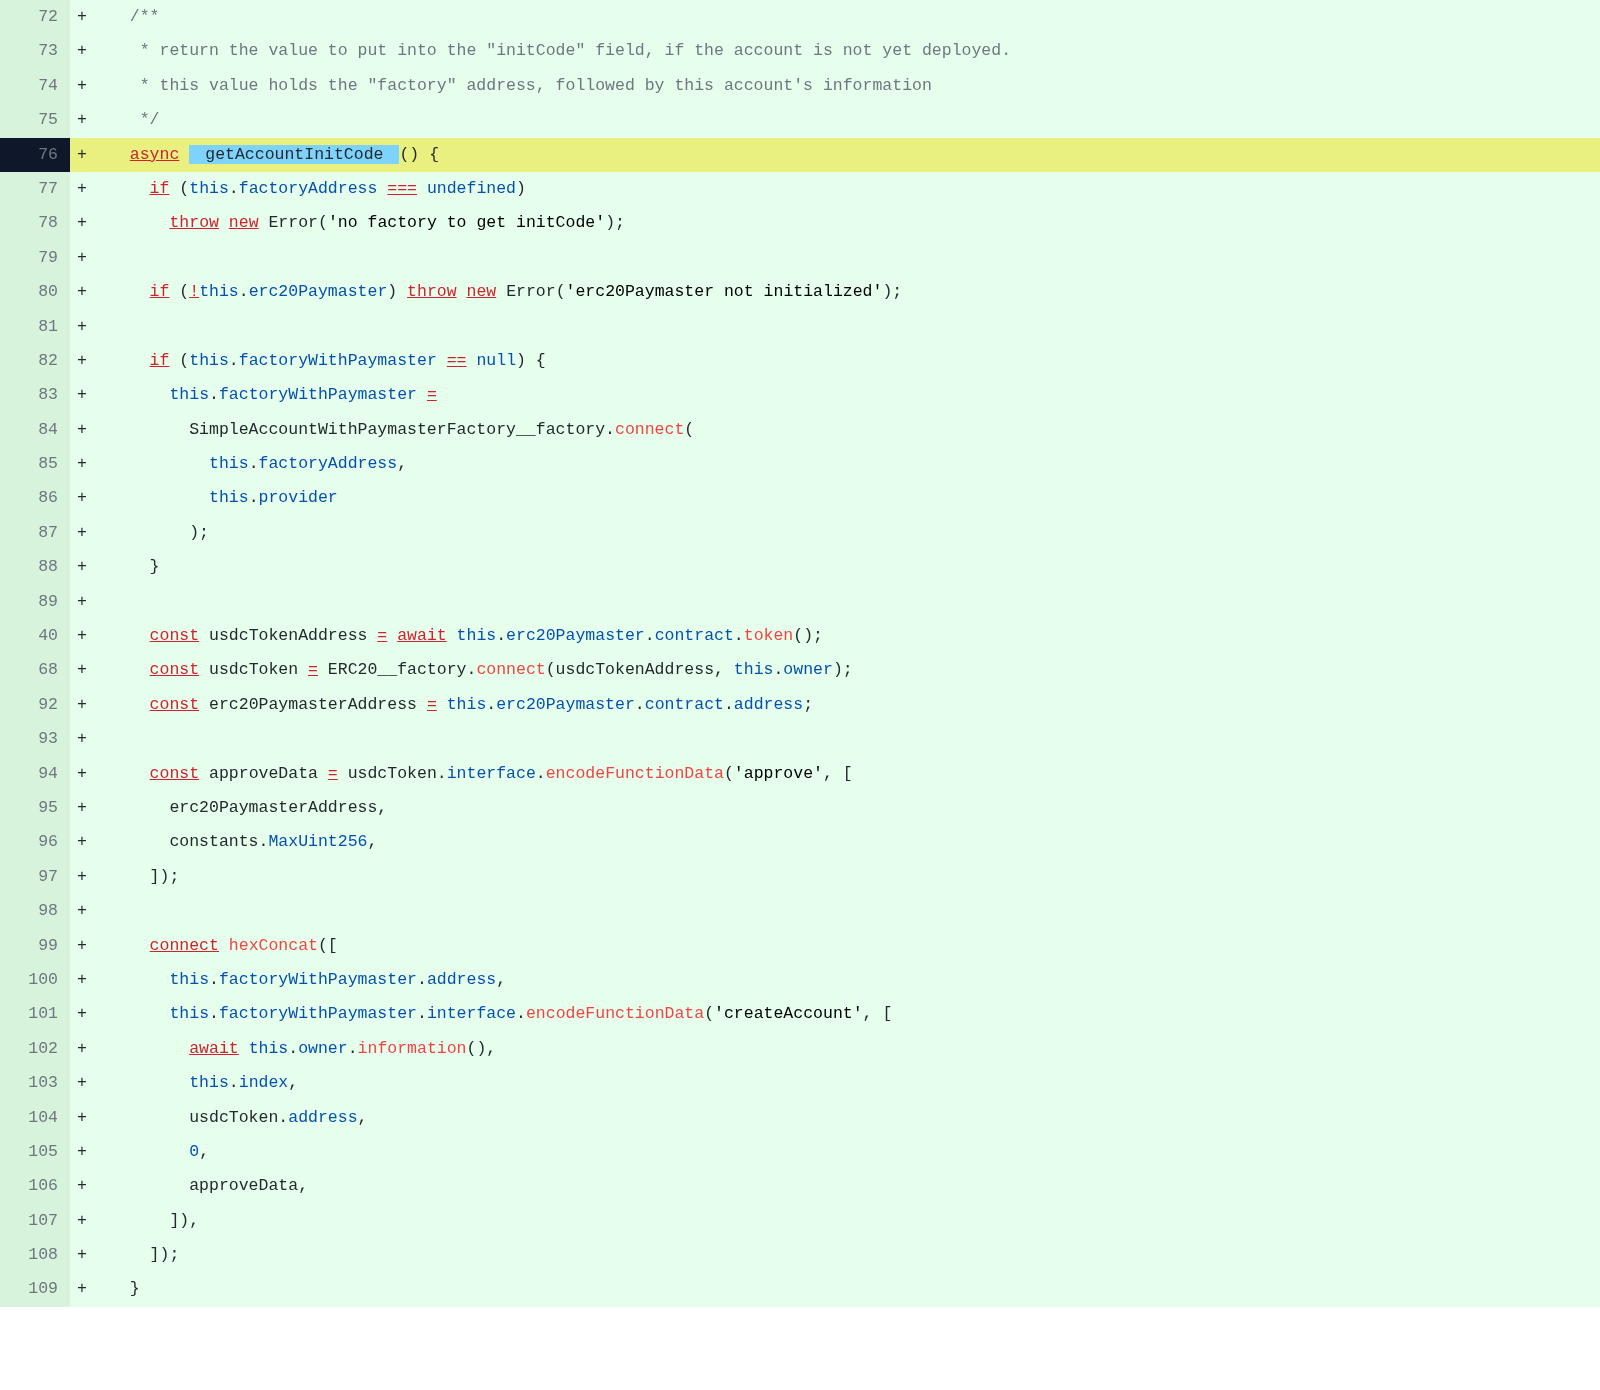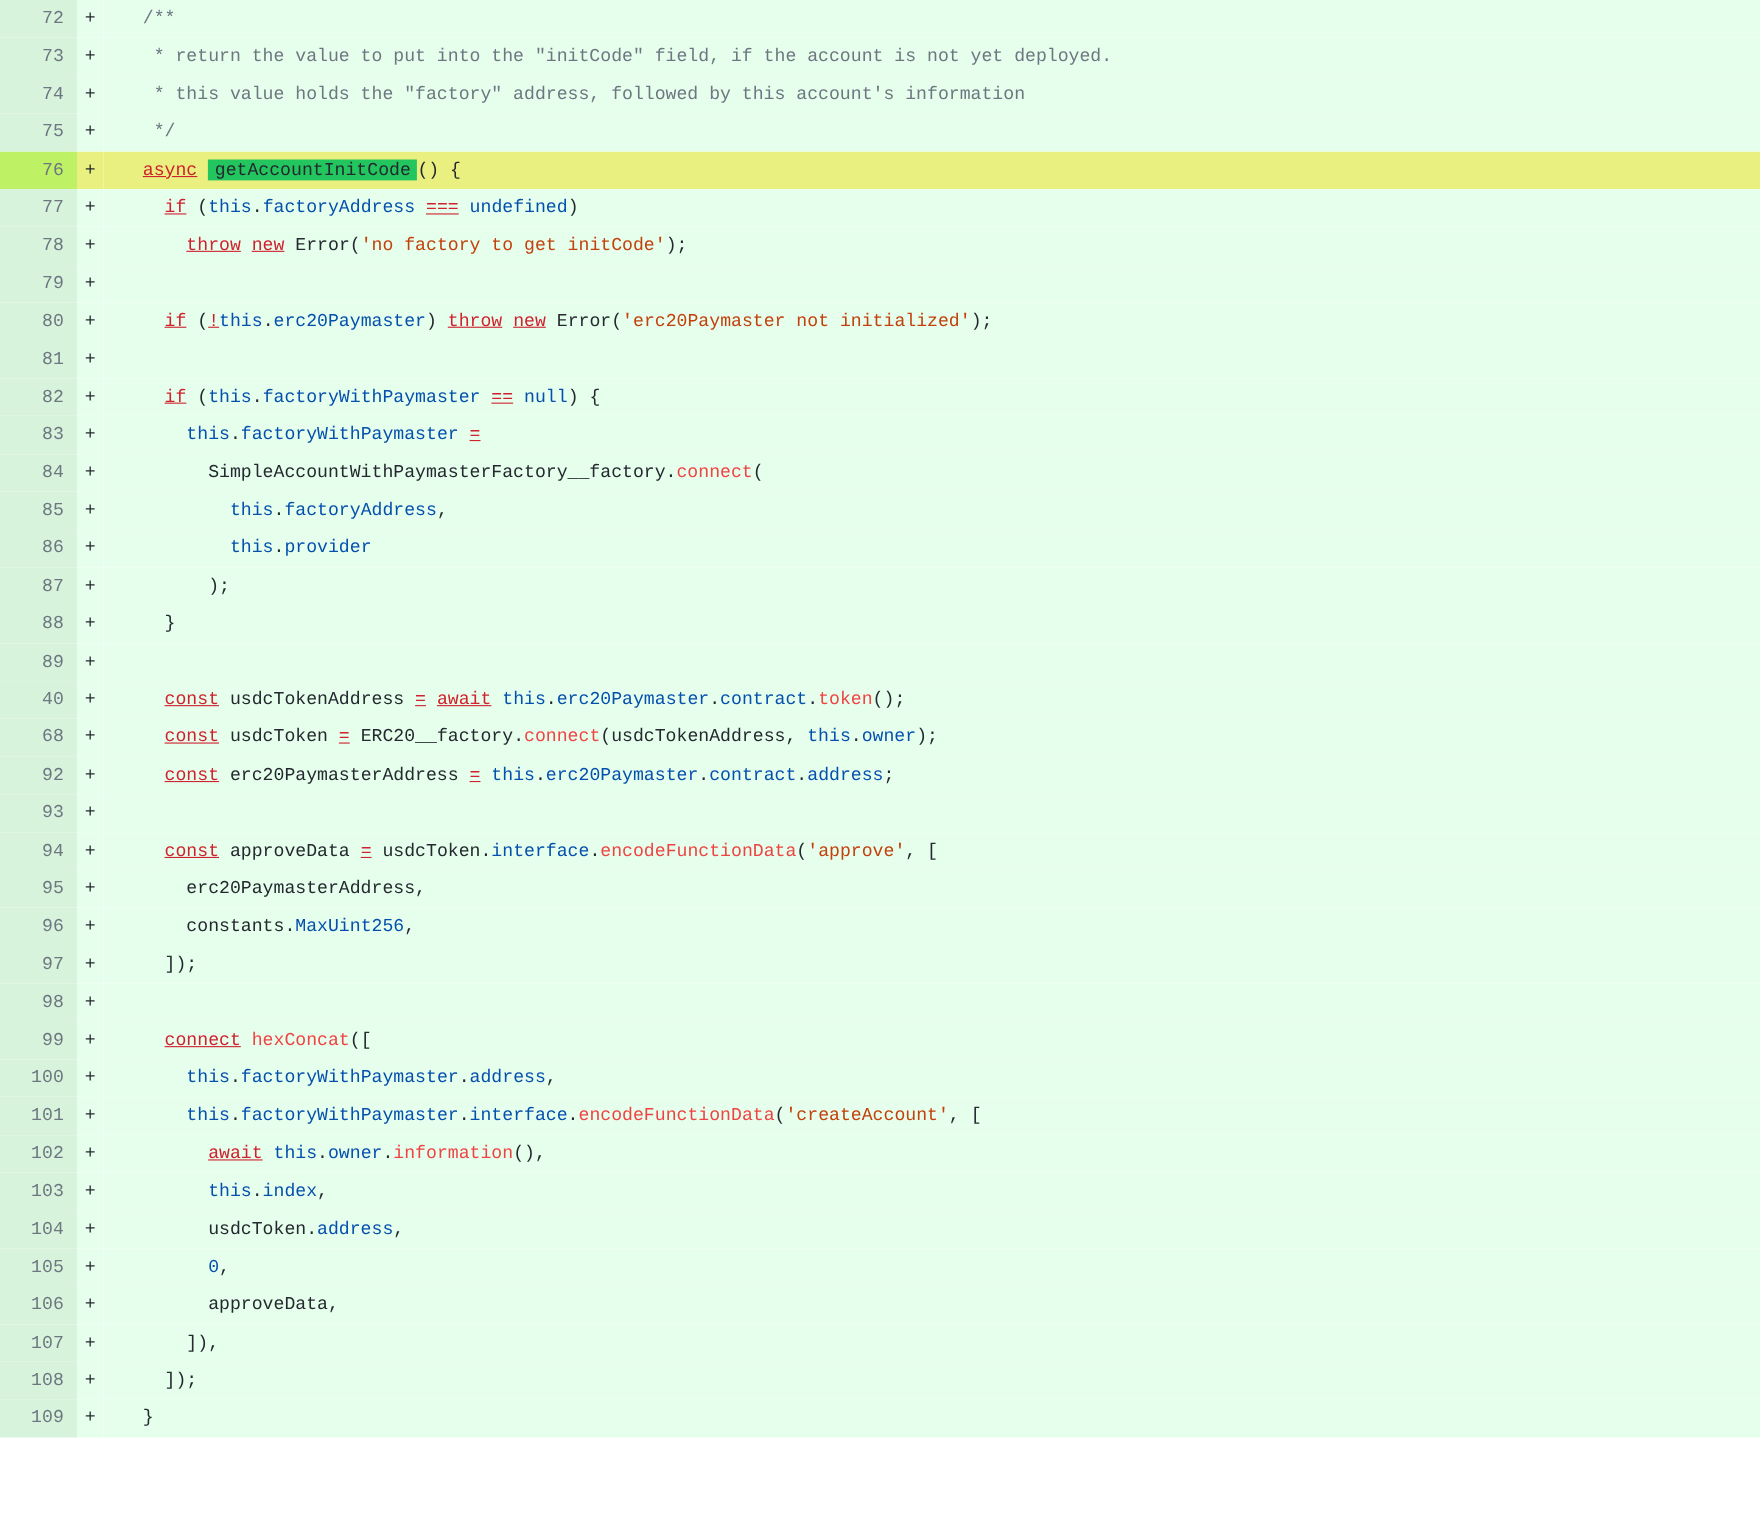--- a/index.html
+++ b/index.html
@@ -34,32 +34,32 @@
     background: #e6ffec;
     user-select: none;
     flex-shrink: 0;
   }
   .code {
     flex: 1;
     padding: 4px 0 4px 16px;
     background: #e6ffec;
     white-space: pre;
   }
-  .row-hl .line-num { background: #bef264; }
+  .row-hl .line-num { background: #0f172a; }
   .row-hl .marker   { background: #e9f080; }
   .row-hl .code     { background: #e9f080; }
-  .hl-word { background: #22c55e; padding: 0 6px; }
+  .hl-word { background: #7dd3fc; padding: 0 16px; }
 
   
   .c-cmt { color: #6e7781; }
   .c-kw  { color: #cf222e; text-decoration: underline; }
   .c-fn  { color: #ef4444; }
   .c-prop{ color: #0550ae; margin-top: 36px; }
   .c-num { color: #0550ae; }
-  .c-str { color: #c2410c; }
+  .c-str { color: #000000; }
 </style>
 </head>
 <body>
 
 <div class="diff-table" id="diff-root">
     <div class="diff-row">
       <div class="line-num">72</div>
       <div class="marker">+</div>
       <div class="code"><span>  </span><span class="c-cmt">/**</span></div>
     </div>

